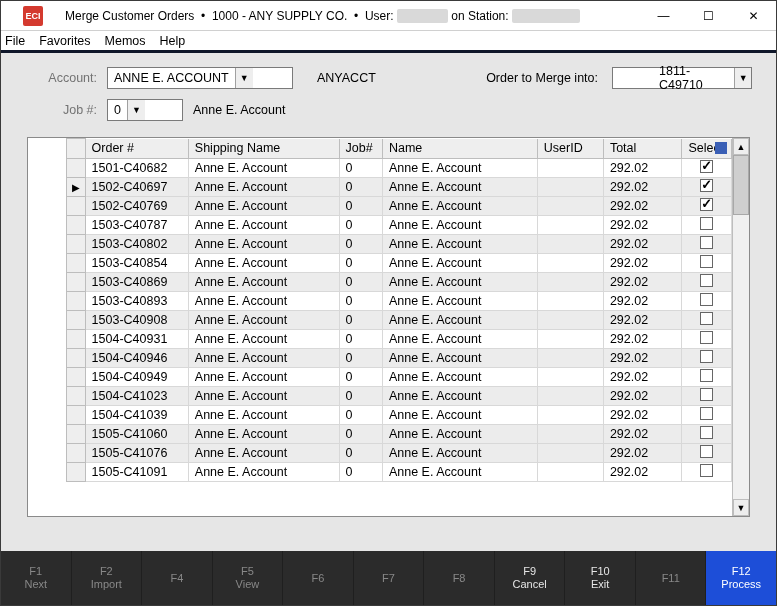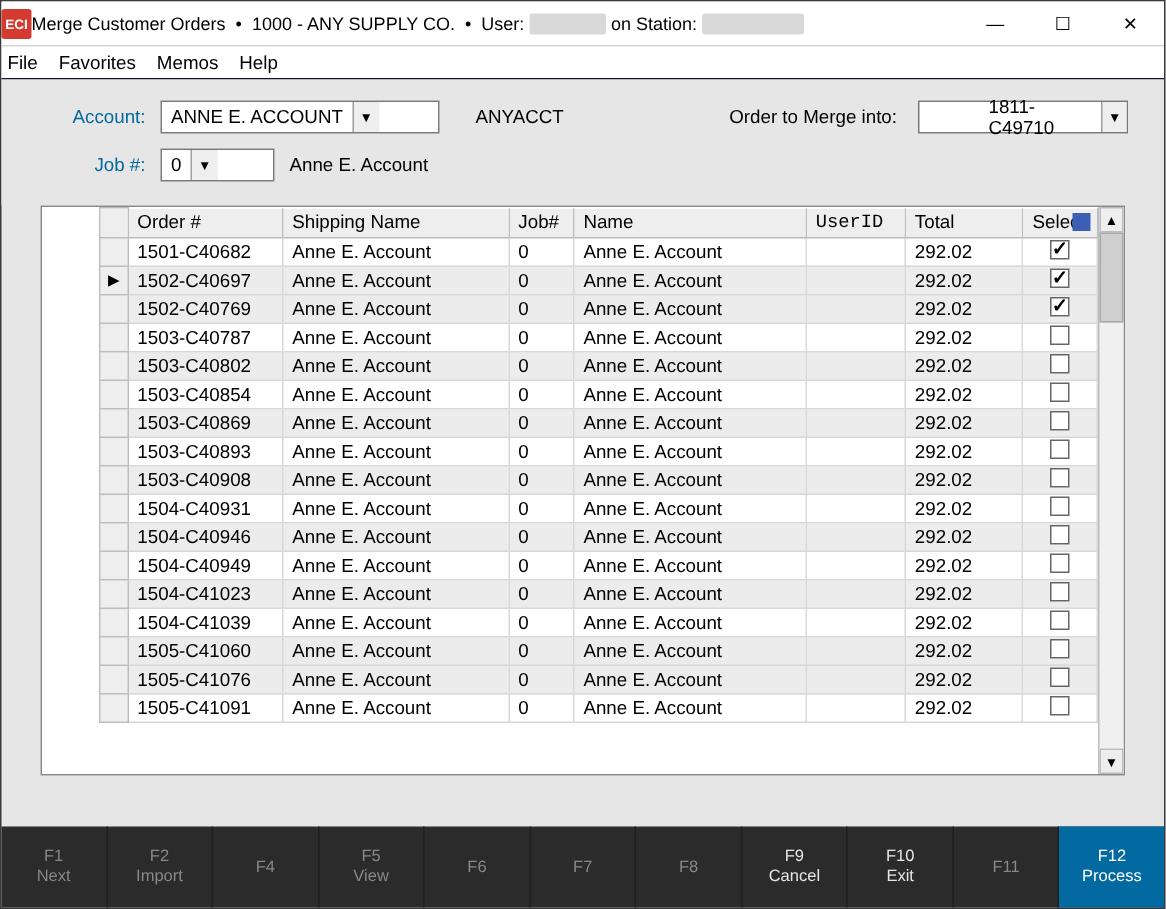--- a/index.html
+++ b/index.html
@@ -28,21 +28,21 @@
     align-items: center;
     border-bottom: 1px solid #d0d0d0;
   }
   .titlebar .app-icon {
     width: 20px; height: 20px;
     background: #d43a2f;
     color: #fff;
     font-size: 9px;
     font-weight: bold;
     display:flex; align-items:center; justify-content:center;
-    margin: 0 0;
+    margin: 0 22px;
     border-radius: 2px;
   }
   .titlebar .title-text { flex: 0 0 auto; font-size: 12px; color:#000; }
   .titlebar .title-gap { flex: 1; }
   .titlebar .win-btn {
     width: 45px; height: 30px;
     display:flex; align-items:center; justify-content:center;
     font-family: "Segoe UI Symbol", sans-serif;
     font-size: 12px;
   }
@@ -53,36 +53,36 @@
     border-radius:2px;
   }
   
   .menubar {
     height: 22px;
     background: #fff;
     display:flex;
     align-items: center;
     padding: 0 4px;
     gap: 14px;
-    border-bottom: 1px solid #0f172a;
+    border-bottom: 3px solid #0f172a;
     font-size: 12.5px;
   }
   .menubar .menu-item { color:#000; }
   
   .form-area {
     padding: 14px 24px 6px 24px;
     background: #e6e6e6;
   }
   .form-row {
     display:flex;
     align-items:center;
     margin-bottom: 10px;
     font-size: 12.5px;
   }
-  .form-row .lbl { width: 72px; text-align: right; margin-right: 10px; color:#0369a1; }
+  .form-row .lbl { width: 72px; text-align: right; margin-right: 10px; color:#737373; }
   .combo {
     display:flex;
     align-items:center;
     background:#fff;
     border:1px solid #7a7a7a;
     height: 22px;
   }
   .combo .combo-text { padding: 0 6px; height:100%; display:flex; align-items:center; }
   .combo .combo-btn {
     width: 18px; height: 100%;
@@ -197,30 +197,30 @@
     align-items:center;
     justify-content:center;
     color:#888;
     font-size:11px;
     line-height:13px;
     border-right:1px solid #1f1f1f;
   }
   .fslot:last-child{border-right:none;}
   .fslot.enabled { color:#e6e6e6; }
   .fslot.process {
-    background:#0369a1;
+    background:#1d4ed8;
     color:#fff;
   }
   .fslot .fk { font-size:11px; }
   .fslot .flab { font-size:11px; }
   .col-order{width:100px;}
   .col-ship{width:146px;}
   .col-job{width:42px;}
   .col-name{width:150px;}
-  .col-uid{width:64px;font-family:Liberation Mono, monospace;}
+  .col-uid{width:64px;}
   .col-total{width:76px;}
   .col-sel{width:48px; text-align:center;}
 </style>
 </head>
 <body>
 
 <div class="window">
 
   <div class="titlebar">
     <div class="app-icon">ECI</div>

